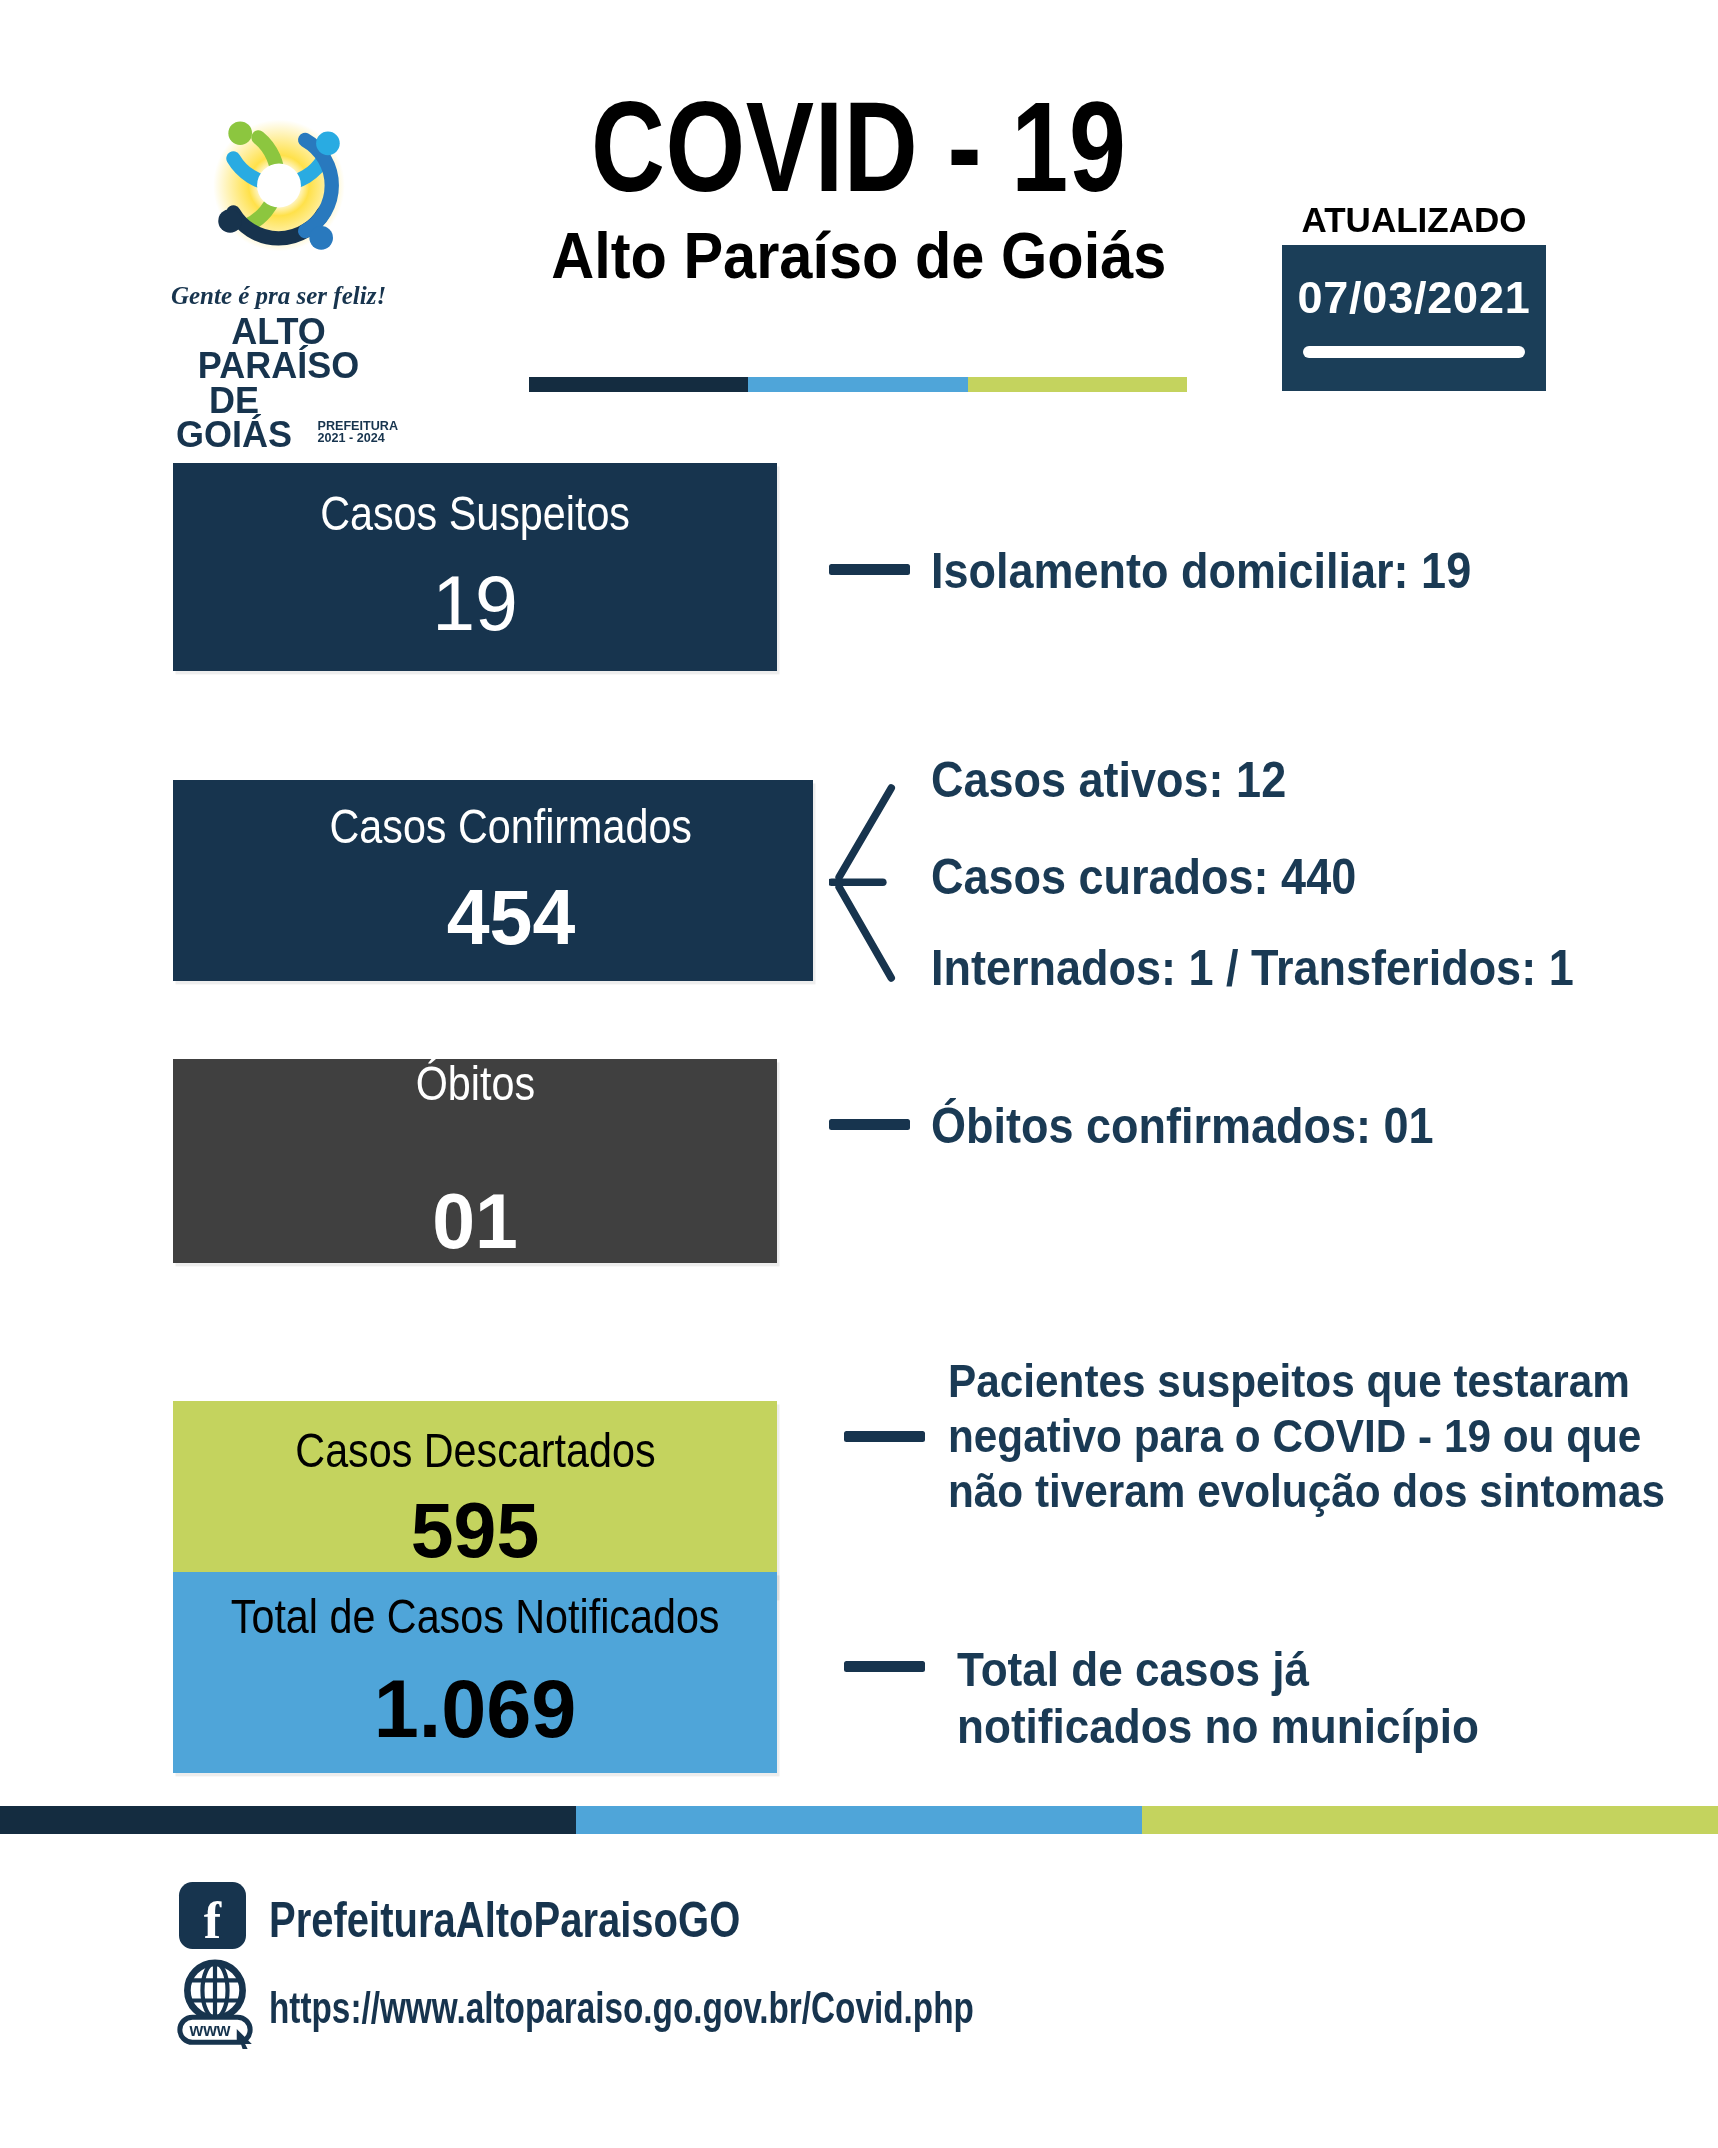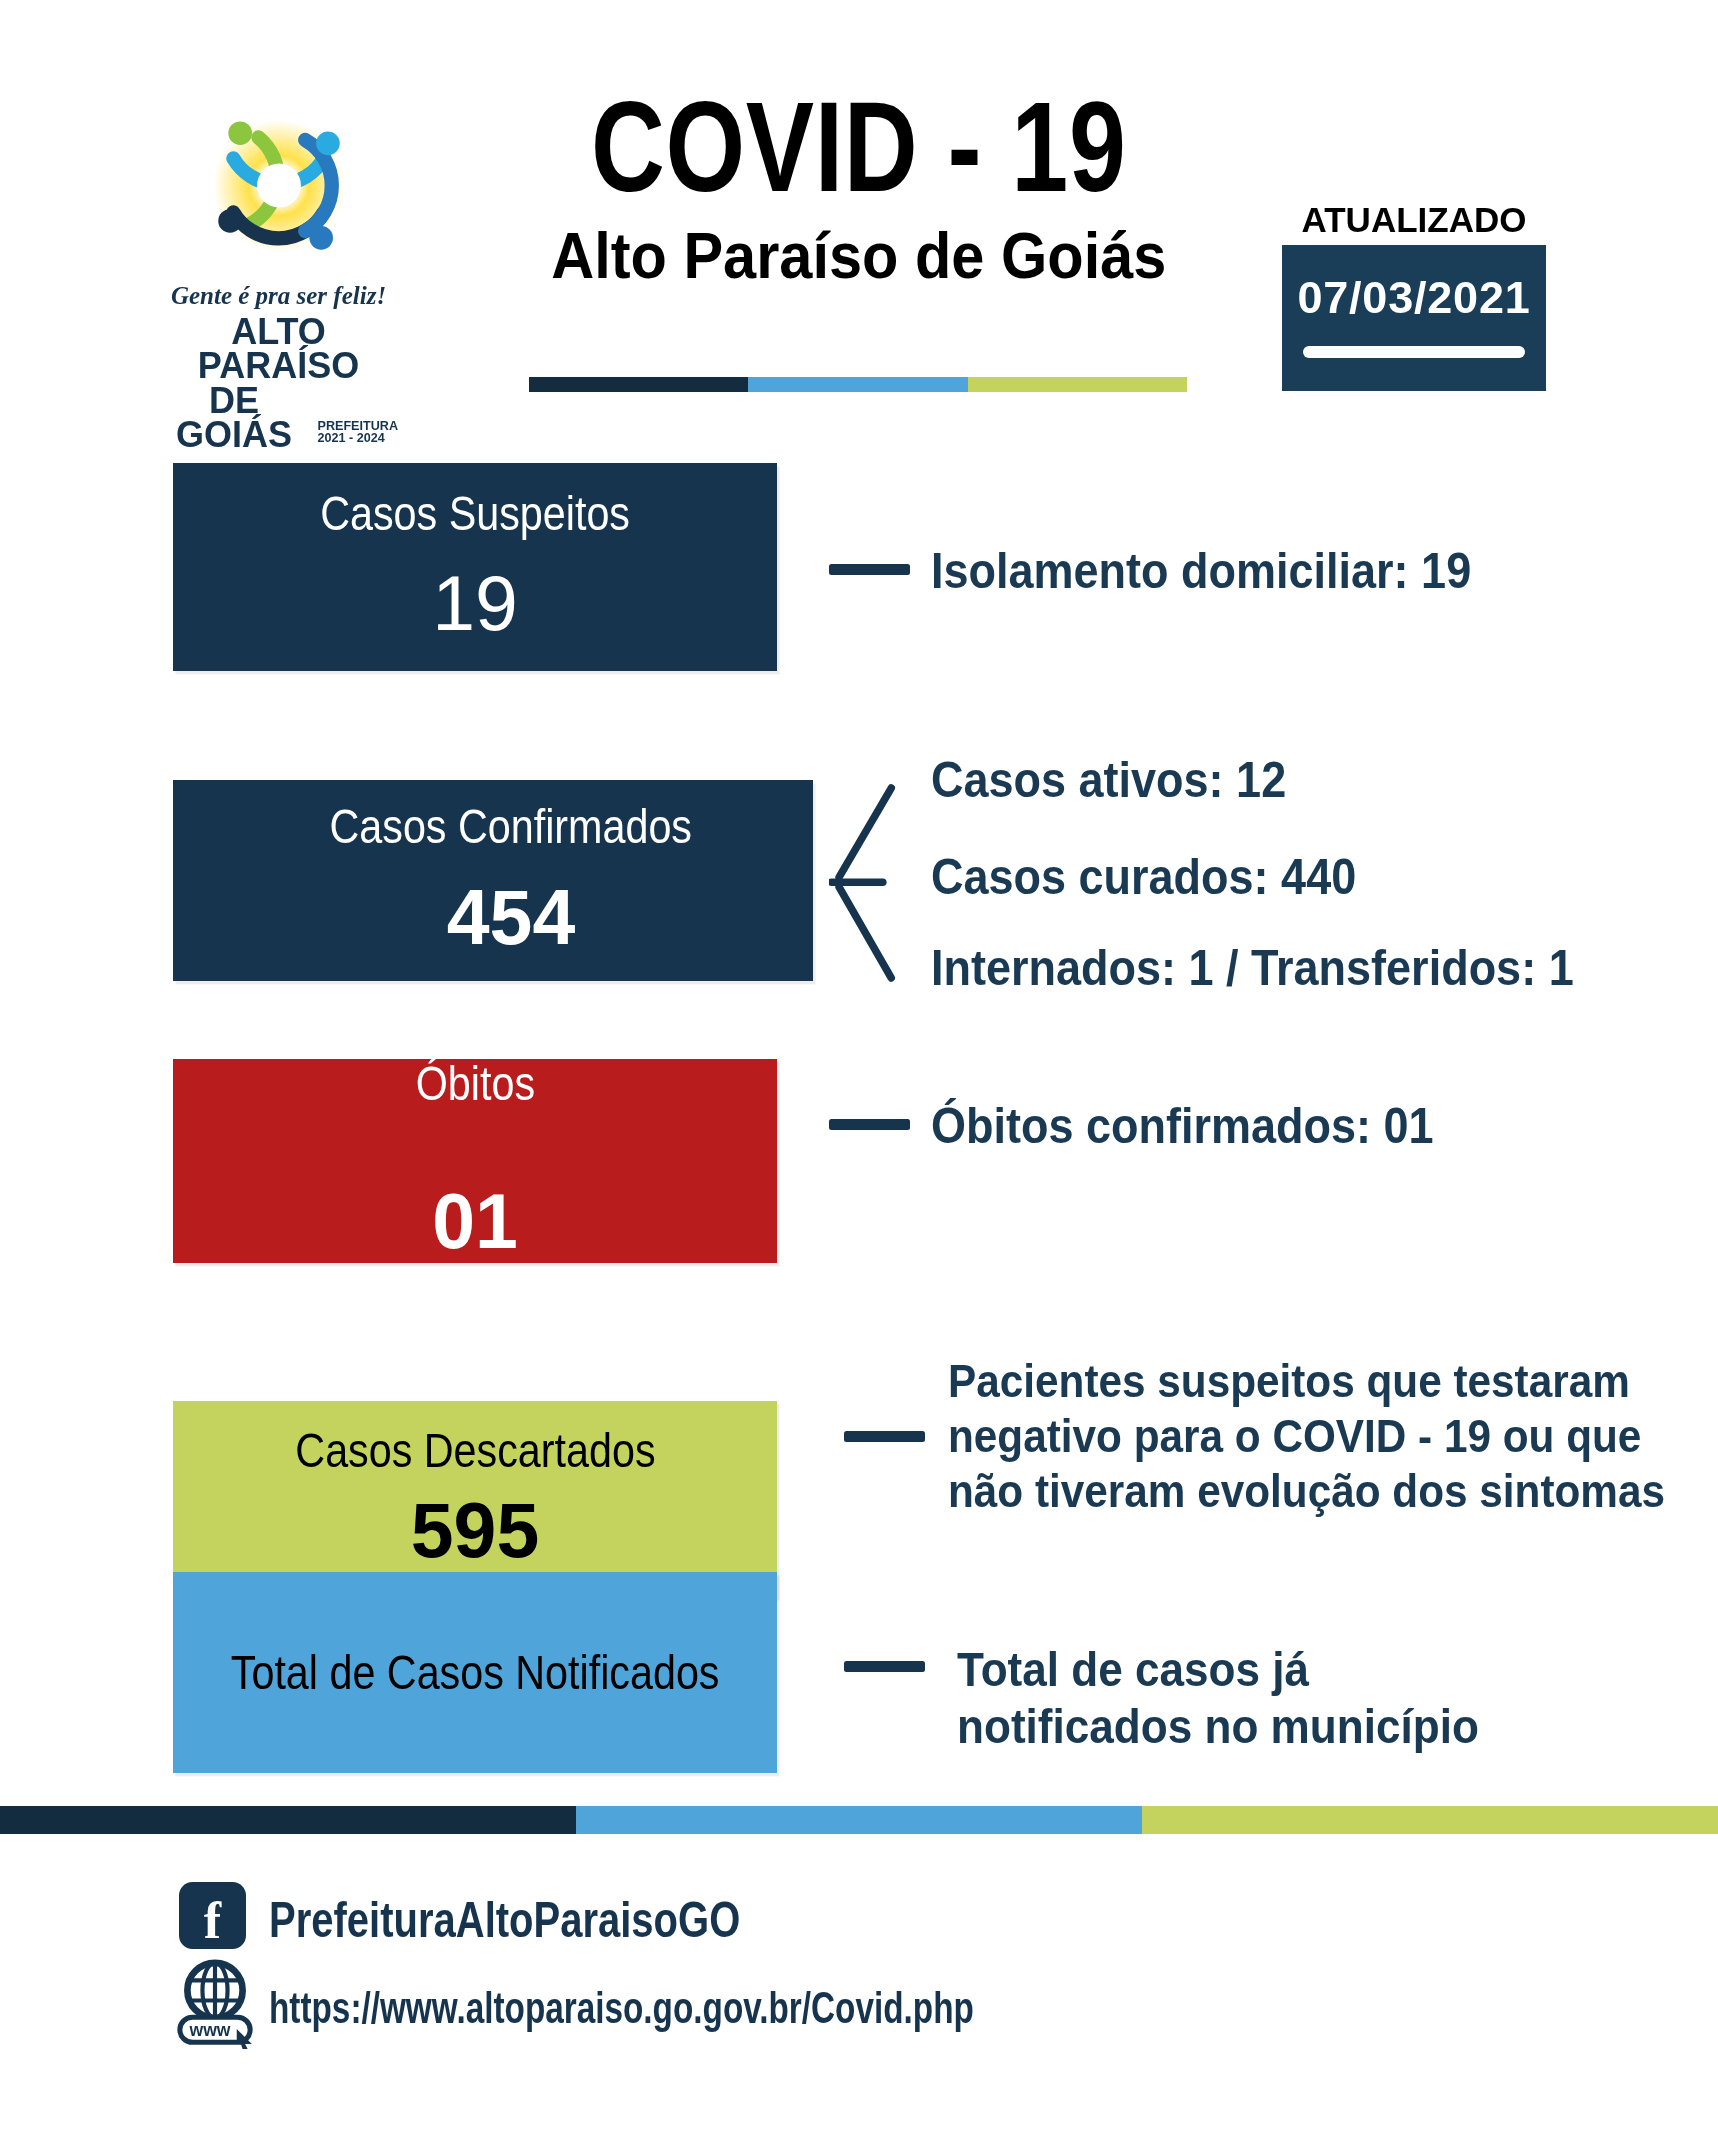--- a/index.html
+++ b/index.html
@@ -34,21 +34,21 @@
            display:flex;flex-direction:column;align-items:center;}
   .datebox .d-val{margin-top:27px;font-size:45px;font-weight:700;color:#ffffff;letter-spacing:0.8px;}
   .datebox .d-line{margin-top:22px;width:222px;height:11.7px;border-radius:6.7px;background:#ffffff;}
 
   
   .card{position:absolute;left:173px;width:604px;display:flex;flex-direction:column;
         align-items:center;justify-content:center;box-shadow:2.5px 3.4px 0 rgba(0,0,0,.07);}
   .card .c-label{font-size:48px;font-weight:400;}
   .card .c-value{font-size:77px;font-weight:700;margin-top:18.5px;}
   .card.navy{background:#17344e;color:#ffffff;}
-  .card.black{background:#b91c1c;color:#ffffff;gap:48px;}
+  .card.black{background:#404040;color:#ffffff;gap:48px;}
   .card.green{background:#c4d35e;color:#000000;}
   .card.blue{background:#4fa5d9;color:#000000;}
   .value-light{font-weight:400 !important;}
 
   .dash{position:absolute;height:11px;width:81px;background:#17344e;border-radius:2.5px;}
   .note{position:absolute;font-size:50px;font-weight:600;color:#1a3a54;line-height:55px;}
   .note .cd{transform:scaleX(.9);}
   .note-par{position:absolute;font-size:47px;font-weight:600;color:#1a3a54;line-height:55px;}
   .note-par .cd{transform:scaleX(.9);}
   .note-tot{position:absolute;font-size:49px;font-weight:600;color:#1a3a54;line-height:57px;}
@@ -171,20 +171,21 @@
   </div>
   <div class="dash" style="left:844px;top:1431px;"></div>
   <div class="note-par" style="left:948px;top:1353px;">
     <span class="cd">Pacientes suspeitos que testaram</span><br>
     <span class="cd">negativo para o COVID - 19 ou que</span><br>
     <span class="cd">não tiveram evolução dos sintomas</span>
   </div>
 
   <div class="card blue" style="top:1572px;height:201px;">
     <span class="c-label"><span class="cdc">Total de Casos Notificados</span></span>
+    <span class="c-value" style="font-size:81px;">1.069</span>
   </div>
   <div class="dash" style="left:844px;top:1661px;"></div>
   <div class="note-tot" style="left:957px;top:1641px;">
     <span class="cd">Total de casos já</span><br>
     <span class="cd">notificados no município</span>
   </div>
 
   <div class="bottombar">
     <div style="flex:0 0 576px;background:#142c40"></div>
     <div style="flex:0 0 566px;background:#4fa5d9"></div>

